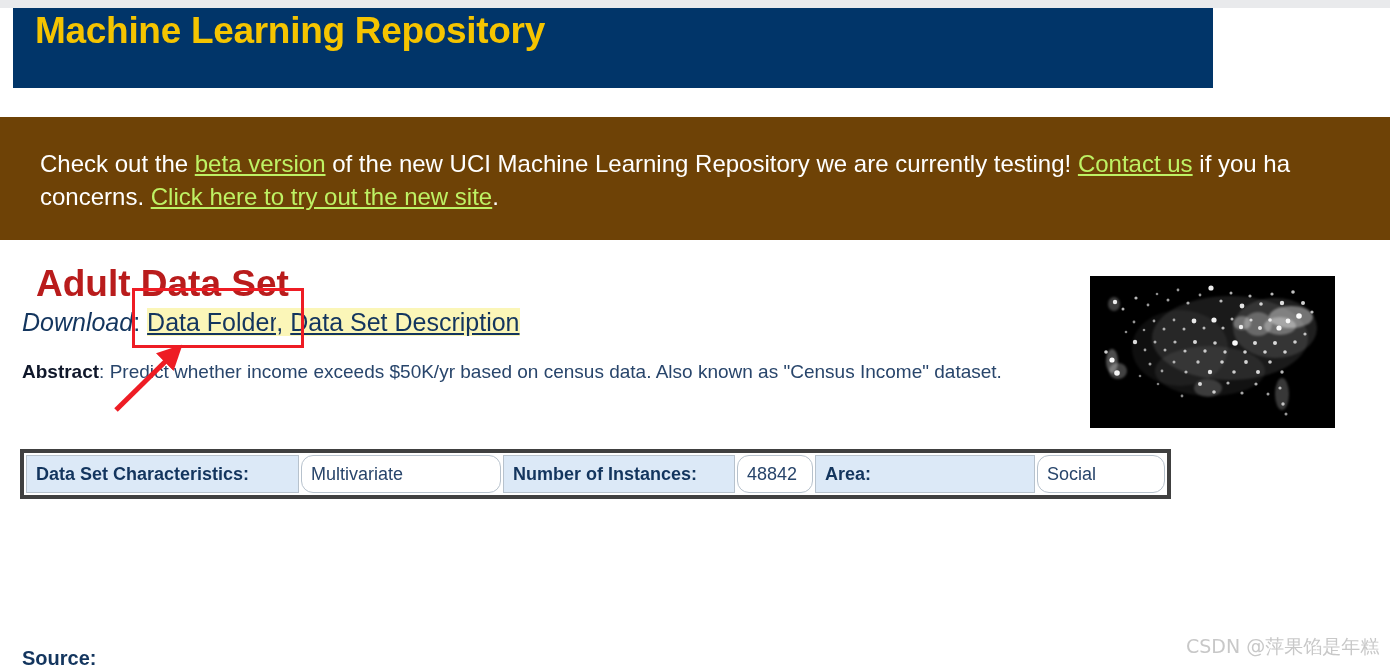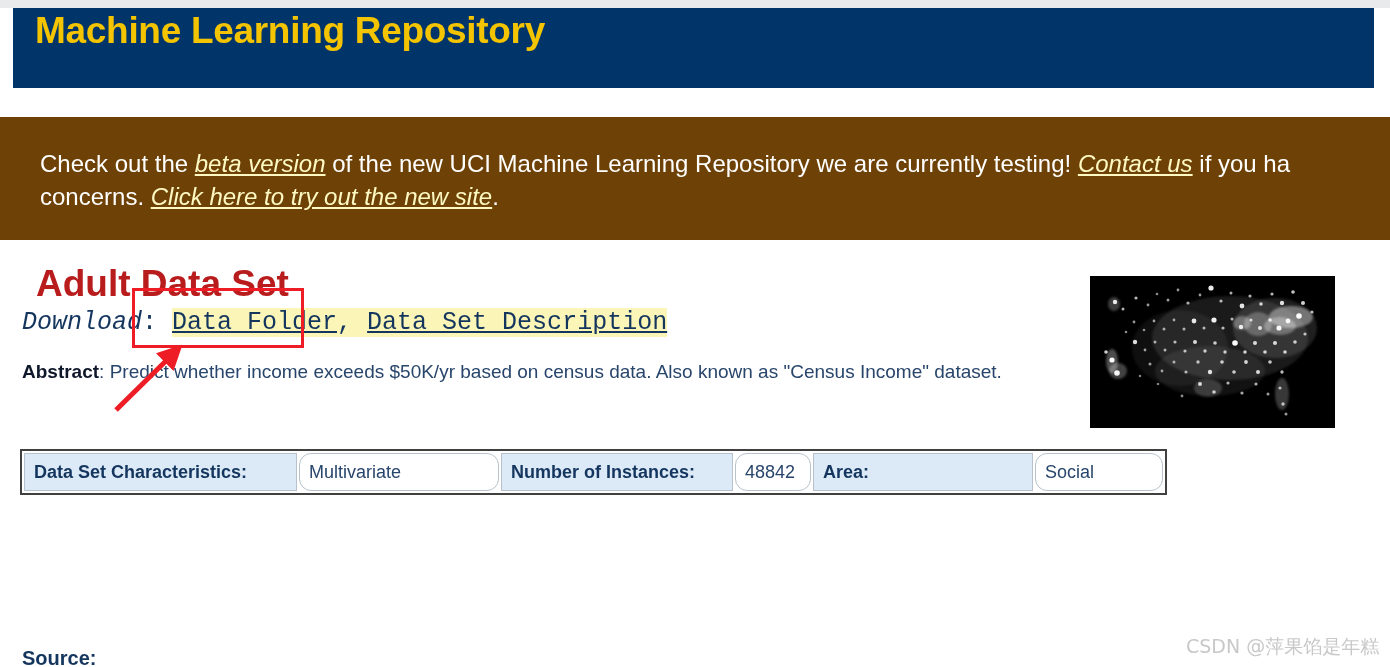--- a/index.html
+++ b/index.html
@@ -20,21 +20,21 @@
     position: absolute;
     left: 0; top: 0;
     width: 1390px; height: 8px;
     background: #e9eaec;
   }
 
   
   .site-header {
     position: absolute;
     left: 13px; top: 8px;
-    width: 1361px; height: 80px;
+    width: 1200px; height: 80px;
     background: #013569;
     overflow: hidden;
   }
   .site-title {
     position: absolute;
     left: 22px; top: 2px;
     font-size: 37px;
     font-weight: bold;
     color: #f5c400;
     letter-spacing: -0.3px;
@@ -65,45 +65,44 @@
     position: absolute;
     left: 40px; top: 30px;
     width: 1420px;
     font-size: 24px;
     line-height: 33px;
     color: #ffffff;
     white-space: pre-wrap;
     font-family: "Liberation Sans", sans-serif;
   }
   .beta-text a {
-    color: #fef9c3;
+    color: #bef264;
     text-decoration: underline;
     cursor: pointer;
-    font-style: italic;
   }
 
   
   .dataset-title {
     position: absolute;
     left: 36px; top: 263px;
     font-size: 37px;
     font-weight: bold;
     color: #b91c1c;
     white-space: nowrap;
     font-family: "Liberation Sans", sans-serif;
   }
 
   
   .download-line {
     position: absolute;
     left: 22px; top: 308px;
     font-size: 25px;
     color: #13355e;
     white-space: nowrap;
-    font-family: Liberation Mono, monospace;
+    font-family: Liberation Sans, sans-serif;
   }
   .download-label {
     font-style: italic;
     color: #13355e;
   }
   .dl-link {
     background: #fbf6b8;
     color: #13355e;
     text-decoration: underline;
     cursor: pointer;
@@ -132,21 +131,21 @@
     background: #000000;
     overflow: hidden;
   }
 
   
   .info-table {
     position: absolute;
     left: 20px; top: 449px;
     border-collapse: separate;
     border-spacing: 2px;
-    border: 2px solid #404040;
+    border: 4px solid #404040;
     background: #ffffff;
     font-family: "Liberation Sans", sans-serif;
   }
   .info-table td {
     border: 1px solid #b7c2cd;
     height: 36px;
     font-size: 18px;
     padding: 0 9px;
     vertical-align: middle;
     white-space: nowrap;

